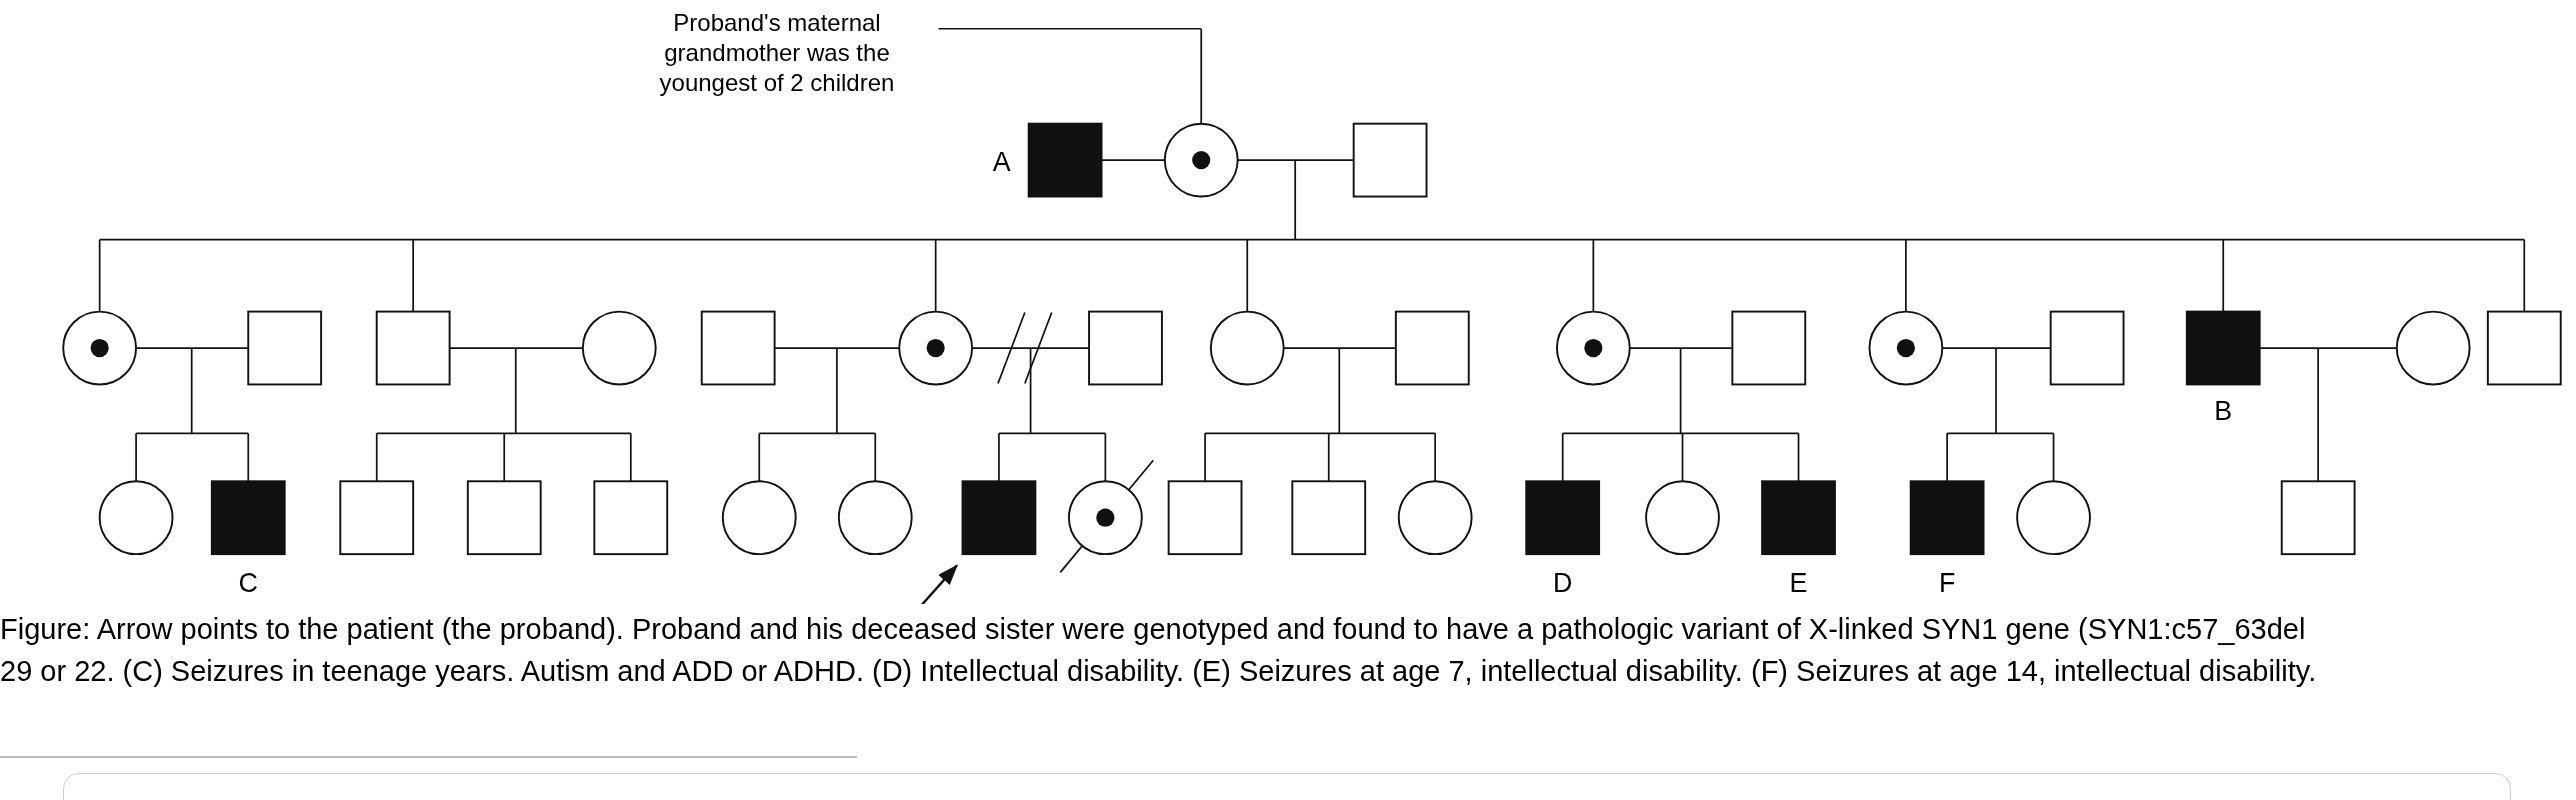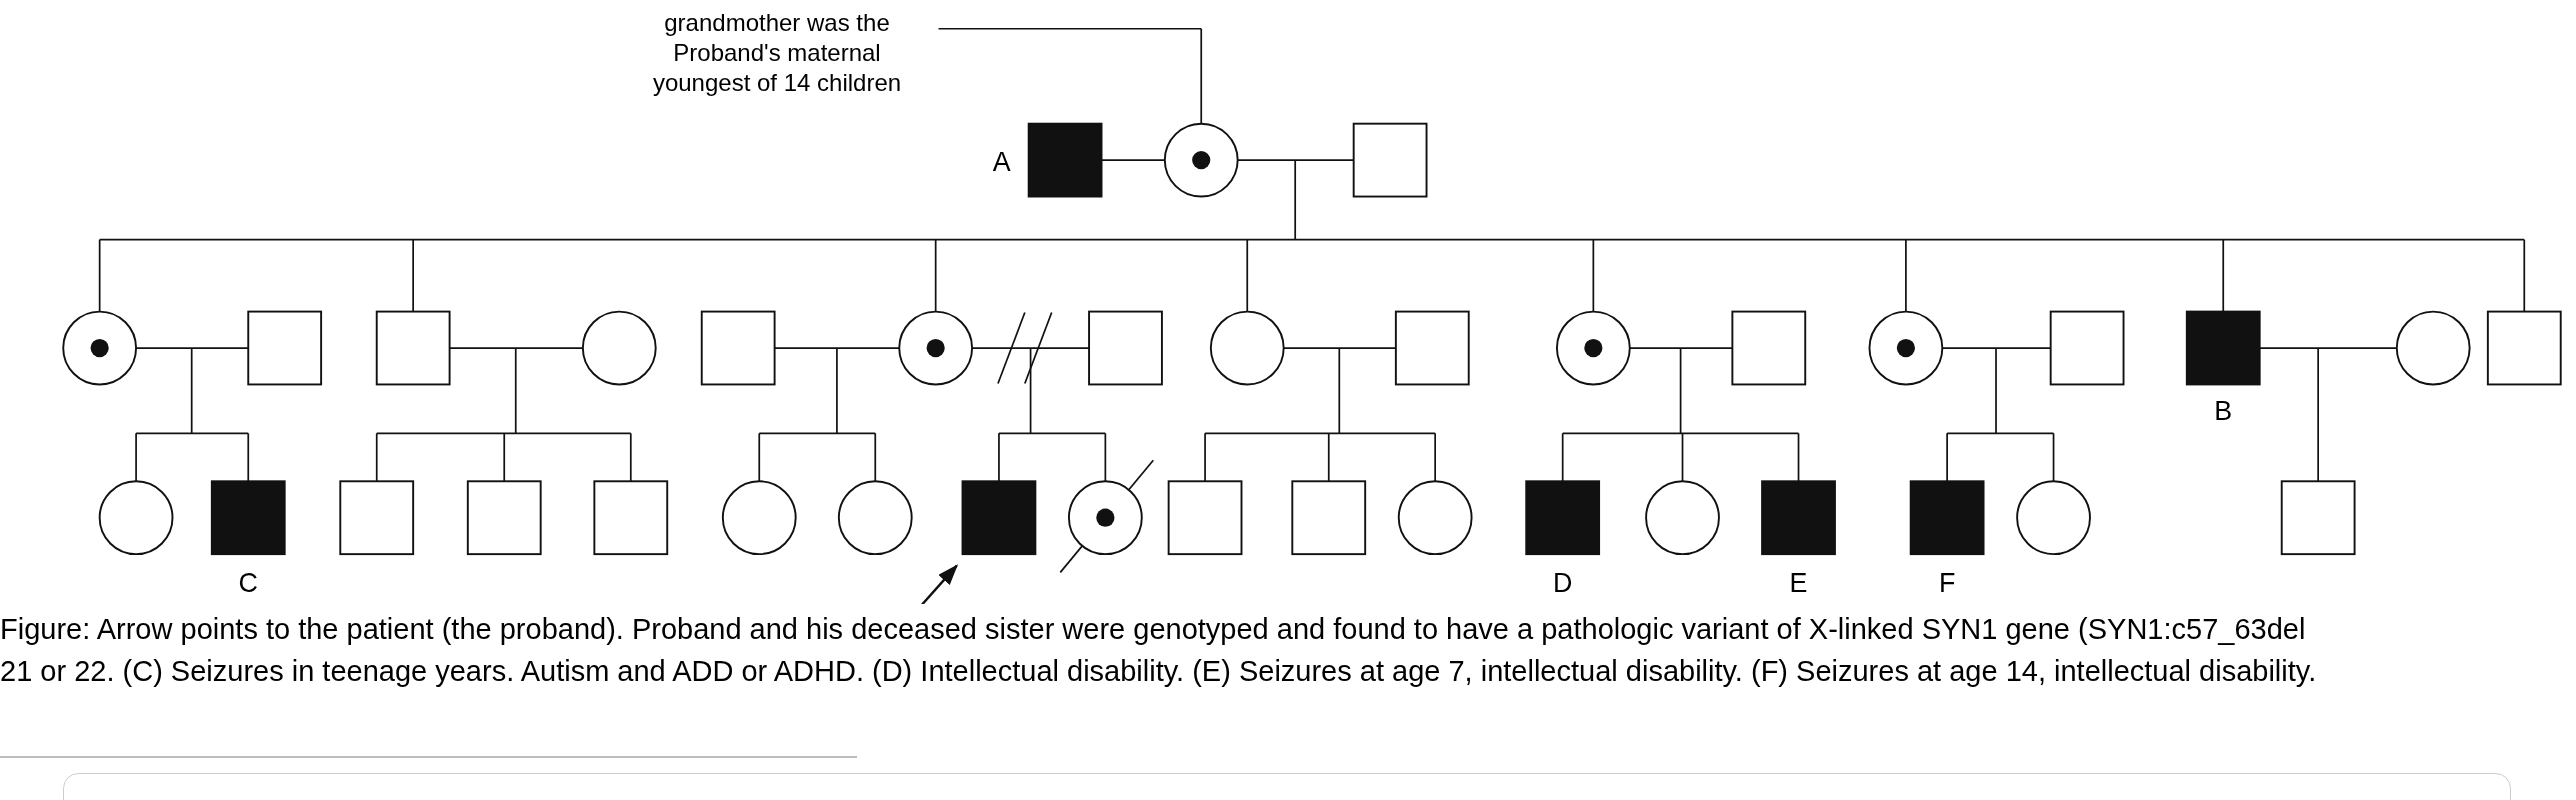--- a/index.html
+++ b/index.html
@@ -65,23 +65,23 @@
     background: #ffffff;
     box-sizing: border-box;
   }
 </style>
 </head>
 <body>
 
 <div class="page">
 
   <div class="annotation">
+    <span>Proband's maternal</span>
     <span>grandmother was the</span>
-    <span>Proband's maternal</span>
-    <span>youngest of 14 children</span>
+    <span>youngest of 2 children</span>
   </div>
 
   <svg id="pedigree-svg" viewBox="0 0 2685 630" xmlns="http://www.w3.org/2000/svg">
     <defs>
       <marker id="arrowhead" markerUnits="userSpaceOnUse" markerWidth="24" markerHeight="18" refX="20" refY="8" orient="auto">
         <path d="M0,0 L22,8 L0,16 Z" fill="#111111"></path>
       </marker>
     </defs>
   <line x1="978" y1="30" x2="1252" y2="30" stroke="#111111" stroke-width="1.8"></line>
       <line x1="1252" y1="30" x2="1252" y2="129" stroke="#111111" stroke-width="1.8"></line>
@@ -187,20 +187,20 @@
       <text x="2318" y="438" text-anchor="middle" font-size="28" font-family="&quot;Liberation Sans&quot;, sans-serif" fill="#000000">B</text>
       <text x="258" y="617" text-anchor="middle" font-size="28" font-family="&quot;Liberation Sans&quot;, sans-serif" fill="#000000">C</text>
       <text x="1629" y="617" text-anchor="middle" font-size="28" font-family="&quot;Liberation Sans&quot;, sans-serif" fill="#000000">D</text>
       <text x="1875" y="617" text-anchor="middle" font-size="28" font-family="&quot;Liberation Sans&quot;, sans-serif" fill="#000000">E</text>
       <text x="2030" y="617" text-anchor="middle" font-size="28" font-family="&quot;Liberation Sans&quot;, sans-serif" fill="#000000">F</text>
       <line x1="948" y1="645" x2="997" y2="590" stroke="#111111" stroke-width="2.5" marker-end="url(#arrowhead)"></line>
     </svg>
 
   <div class="caption">
     <span class="cap-line">Figure: Arrow points to the patient (the proband). Proband and his deceased sister were genotyped and found to have a pathologic variant of X-linked SYN1 gene (SYN1:c57_63del</span>
-    <span class="cap-line">21 or 22. (C) Seizures in teenage years. Autism and ADD or ADHD. (D) Intellectual disability. (E) Seizures at age 7, intellectual disability. (F) Seizures at age 14, intellectual disability.</span>
+    <span class="cap-line">29 or 22. (C) Seizures in teenage years. Autism and ADD or ADHD. (D) Intellectual disability. (E) Seizures at age 7, intellectual disability. (F) Seizures at age 14, intellectual disability.</span>
   </div>
 
   <div class="divider-left"></div>
   <div class="input-box"></div>
 
 </div>
 
 
 </body></html>

